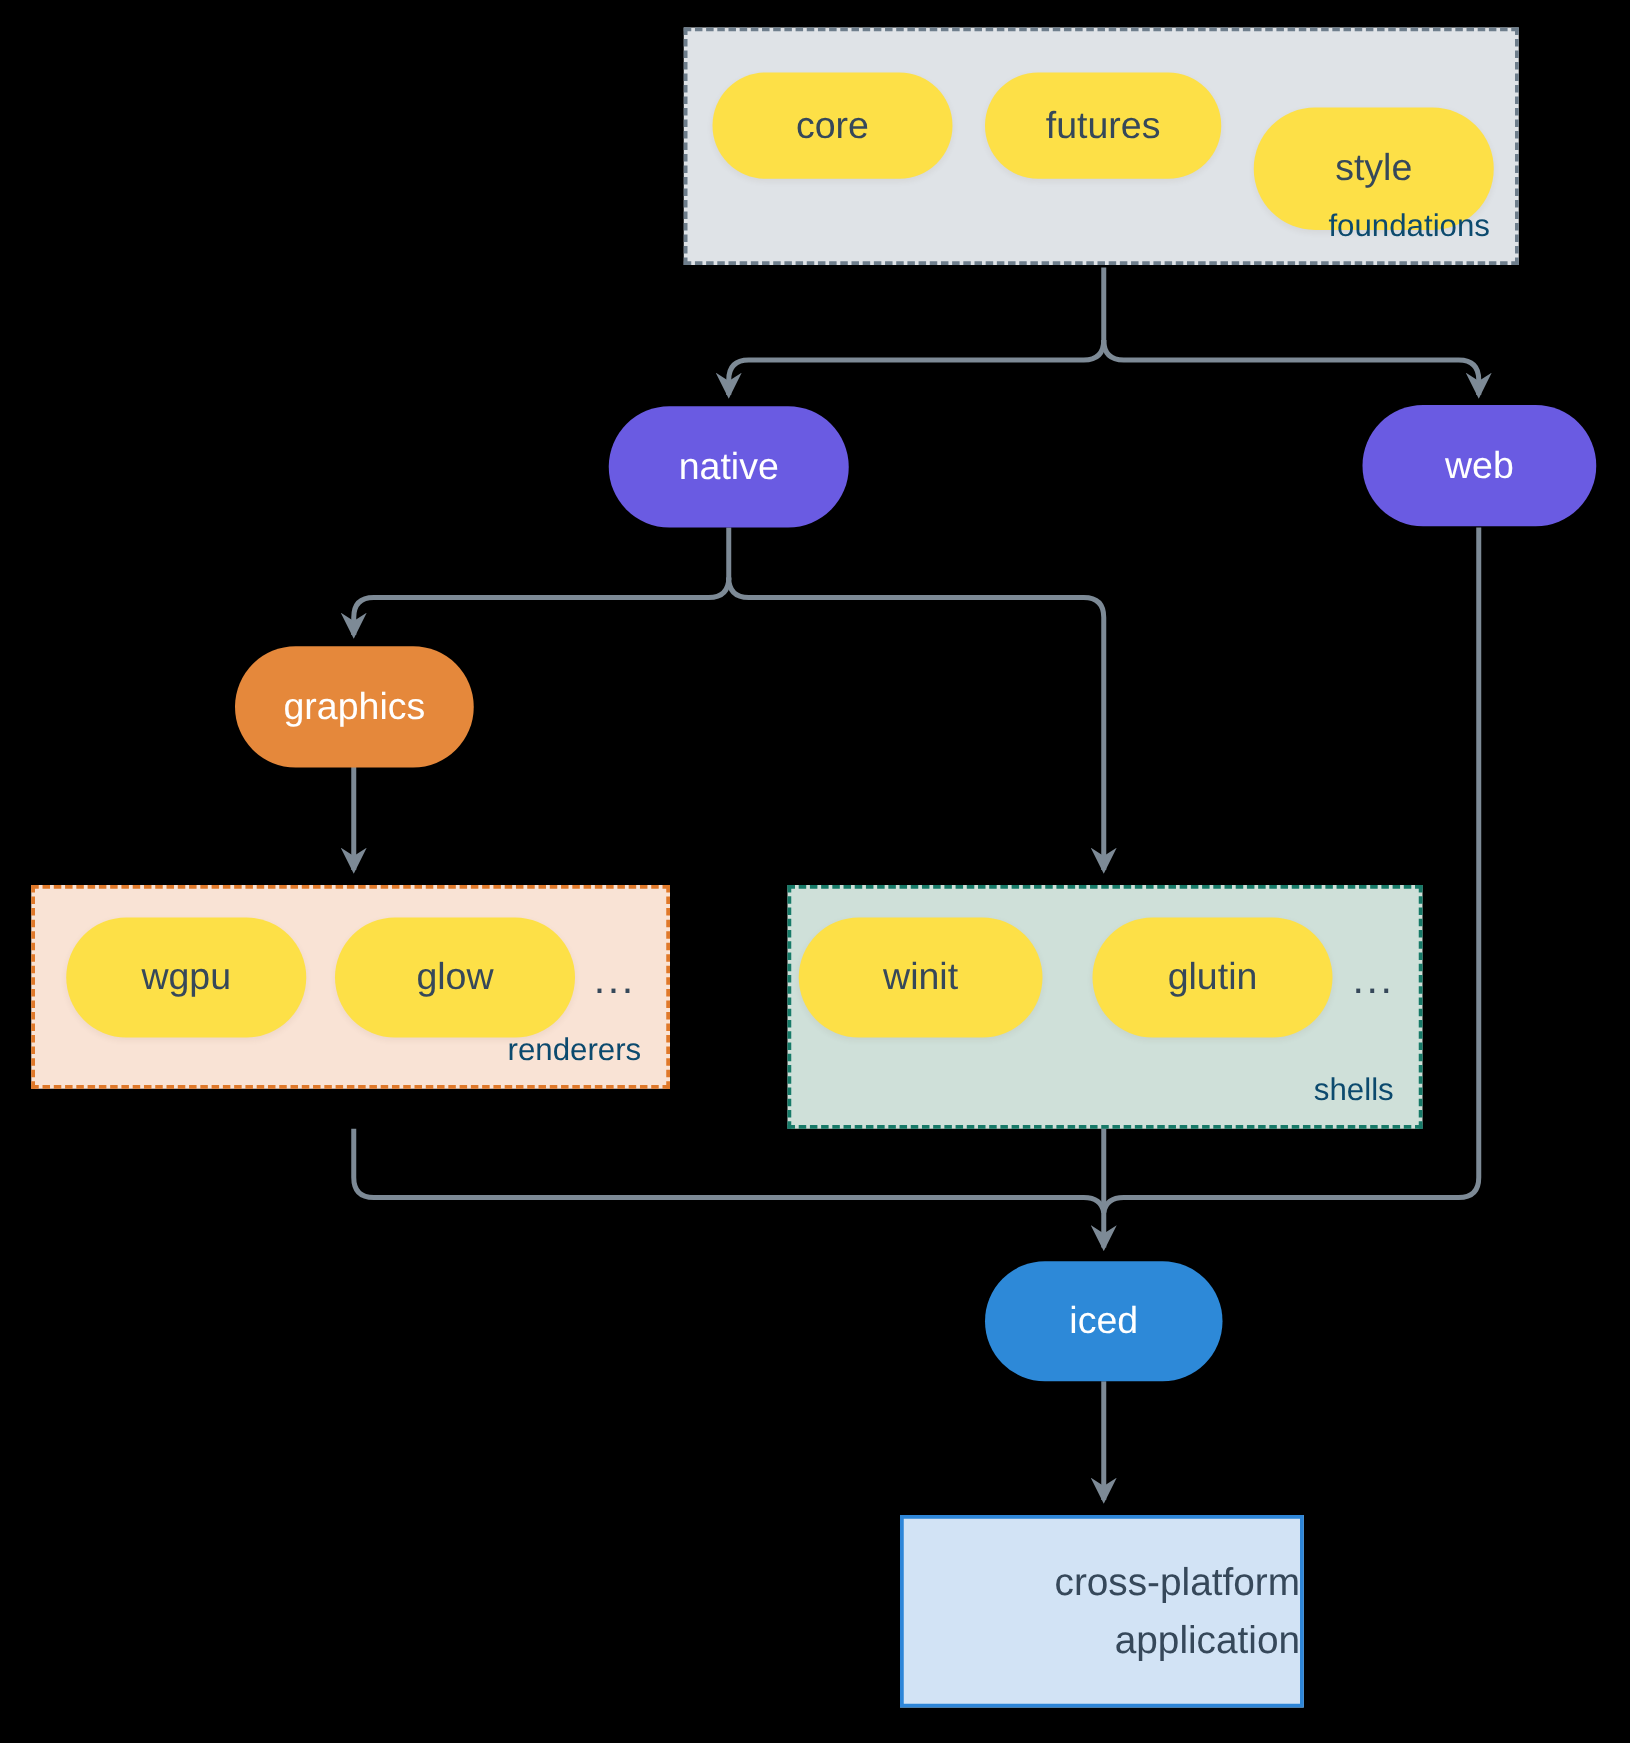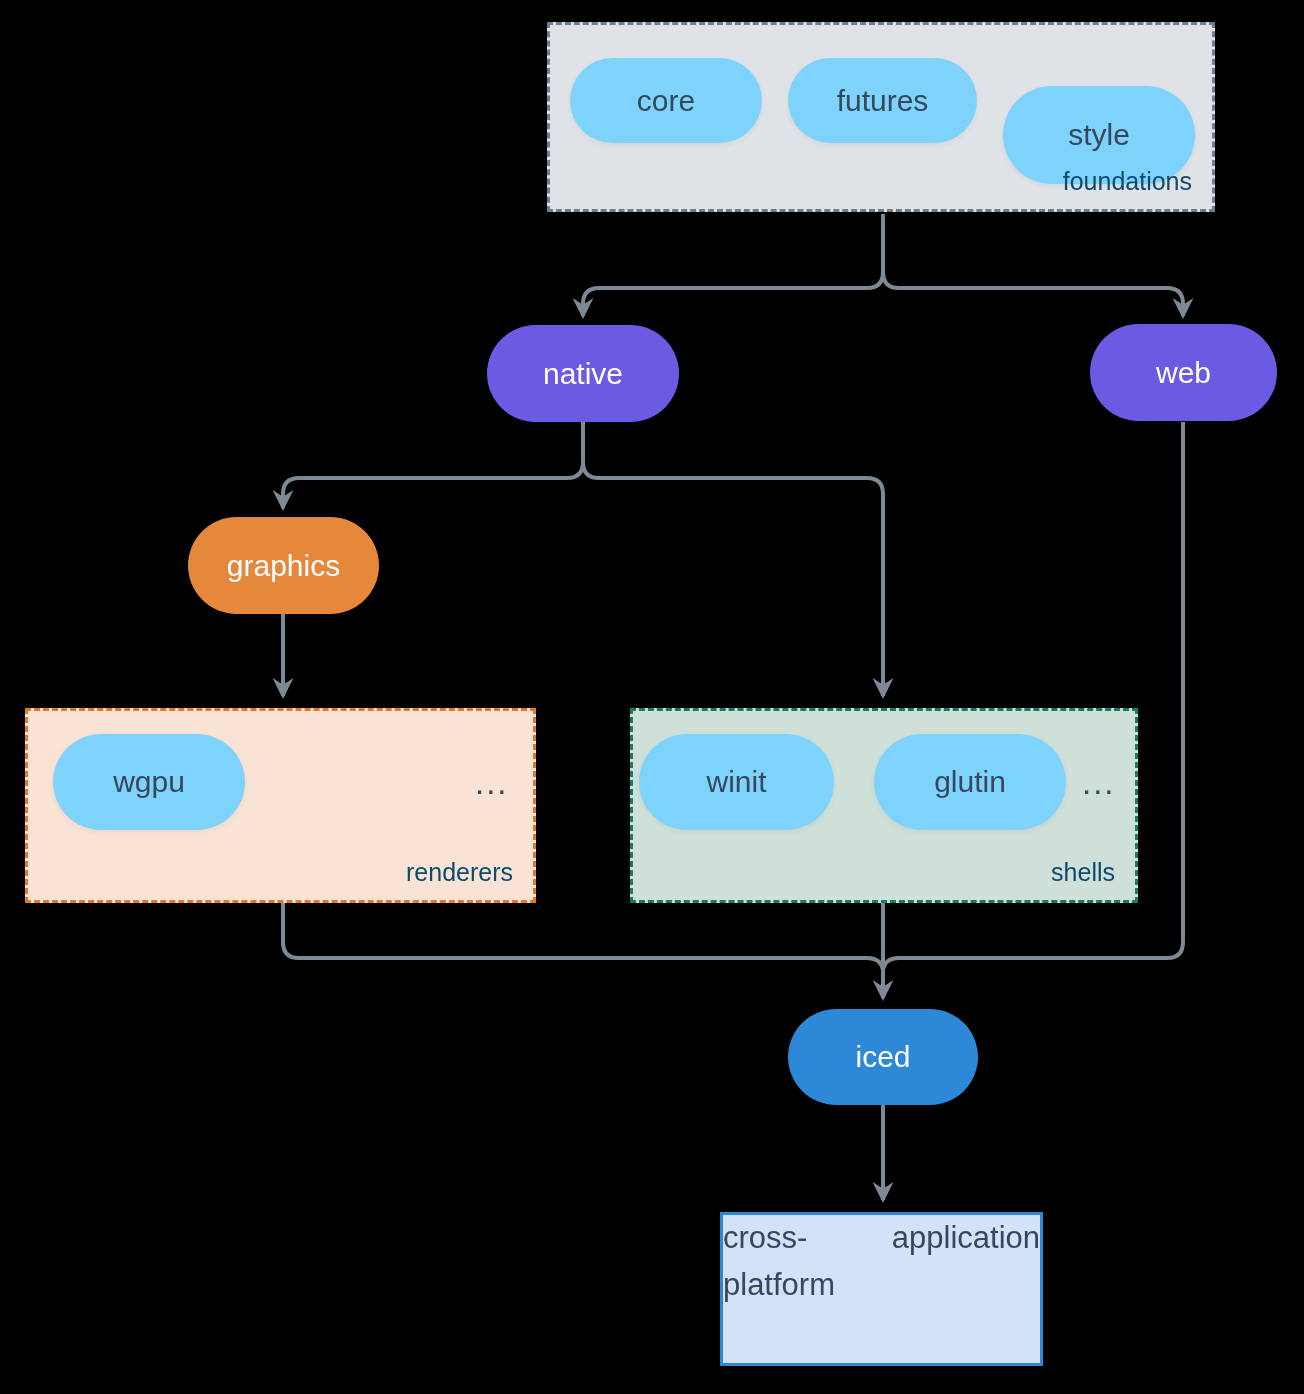--- a/index.html
+++ b/index.html
@@ -3,36 +3,36 @@
 <meta charset="utf-8">
 <style>
   html,body{margin:0;padding:0;background:#000;}
   .canvas{
     position:relative;width:1304px;height:1394px;background:#000;overflow:hidden;
     font-family:"Liberation Sans","DejaVu Sans",sans-serif;
   }
   svg.wires{position:absolute;left:0;top:0;width:1304px;height:1394px;}
   .group{position:absolute;box-sizing:border-box;border:3px dashed;}
   .group-foundations{left:547px;top:22px;width:668px;height:190px;background:#dfe3e7;border-color:#6e7e8c;}
-  .group-renderers{left:25px;top:708px;width:511px;height:195px;background:#f9e3d5;border-color:#e0792a;}
+  .group-renderers{left:25px;top:708px;width:511px;height:163px;background:#f9e3d5;border-color:#e0792a;}
   .group-shells{left:630px;top:708px;width:508px;height:195px;background:#cfe0d9;border-color:#177a68;}
   .group-label{position:absolute;right:20px;bottom:13px;font-size:25px;color:#0c4a6e;}
   .pill{
     position:absolute;border-radius:60px;display:flex;align-items:center;justify-content:center;
     font-size:30px;box-sizing:border-box;
   }
-  .pill-white{background:#7dd3fc;color:#36485a;box-shadow:0 2px 5px rgba(90,60,40,0.08);}
+  .pill-white{background:#fde047;color:#36485a;box-shadow:0 2px 5px rgba(90,60,40,0.08);}
   .pill-purple{background:#6a5be2;color:#ffffff;}
   .pill-orange{background:#e5883b;color:#ffffff;}
   .pill-blue{background:#2d89d8;color:#ffffff;text-align:center;}
   .ellipsis{position:absolute;font-size:33px;color:#36485a;letter-spacing:2px;}
   .app-box{
     position:absolute;left:720px;top:1212px;width:323px;height:154px;box-sizing:border-box;
     background:#d2e3f5;border:3px solid #2e86d8;
-    display:flex;flex-direction:row;align-items:flex-start;justify-content:center;
+    display:flex;flex-direction:column;align-items:flex-end;justify-content:center;
     color:#36485a;font-size:31px;line-height:1.5;
   }
 </style>
 </head>
 <body>
 
 <div class="canvas">
 
   <svg class="wires" viewBox="0 0 1304 1394">
     <defs>
@@ -76,20 +76,23 @@
   </div>
 
   <div class="pill pill-orange" style="left:188px;top:517px;width:191px;height:97px;text-align:center;">
     <span>graphics</span>
   </div>
 
   <div class="group group-renderers">
     <div class="pill pill-white" style="left:25px;top:23px;width:192px;height:96px;">
       <span>wgpu</span>
     </div>
+    <div class="pill pill-white" style="left:240px;top:23px;width:192px;height:96px;">
+      <span>glow</span>
+    </div>
     <div class="ellipsis" style="left:447px;top:53px;">...</div>
     <div class="group-label">renderers</div>
   </div>
 
   <div class="group group-shells">
     <div class="pill pill-white" style="left:6px;top:23px;width:195px;height:96px;">
       <span>winit</span>
     </div>
     <div class="pill pill-white" style="left:241px;top:23px;width:192px;height:96px;">
       <span>glutin</span>

